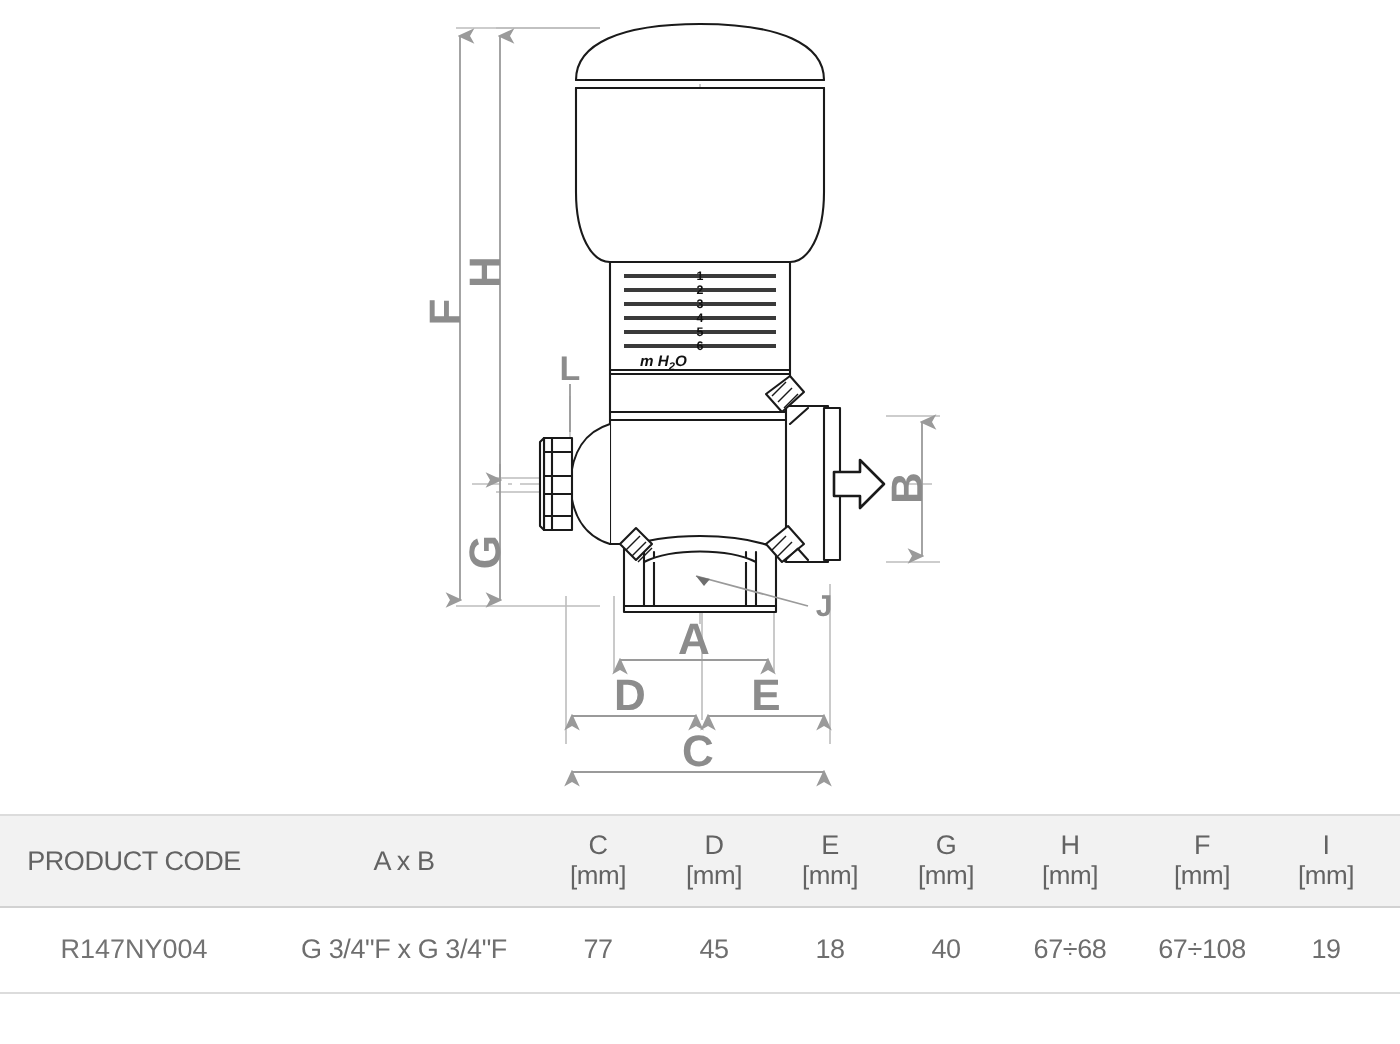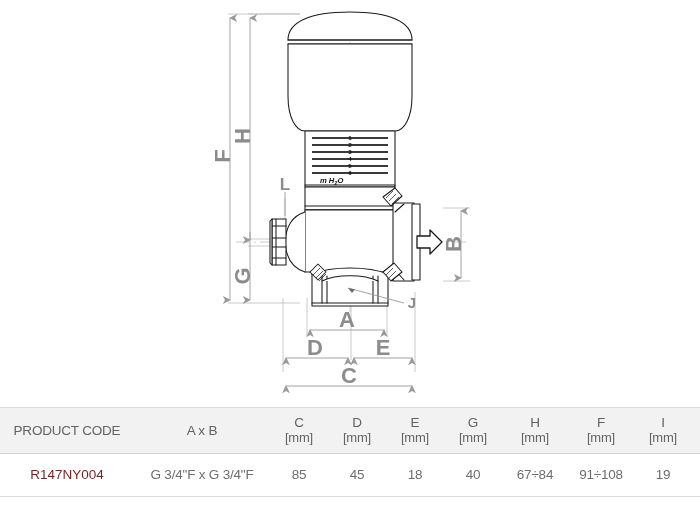--- a/index.html
+++ b/index.html
@@ -65,21 +65,21 @@
   table.spec-table td {
     color: #6e6e6e;
     font-size: 13.5px;
     padding: 13px 2px 14px 2px;
     text-align: center;
     vertical-align: middle;
     border-bottom: 1px solid #dcdcdc;
     letter-spacing: -0.2px;
   }
   table.spec-table td.code {
-    color: #7f1d1d;
+    color: #737373;
     font-size: 13.5px;
     letter-spacing: 0px;
   }
   th.col-code, td.col-code { width: 130px; text-align: center; }
   th.col-ab,   td.col-ab   { width: 132px; }
   th.col-num,  td.col-num  { width: 54px; }
   th.col-wide, td.col-wide { width: 62px; }
 
   
 </style>
@@ -281,24 +281,24 @@
         <th class="col-num">
 
           <span class="unit">[mm]</span>
         </th>
       </tr>
     </thead>
     <tbody>
       <tr>
         <td class="col-code code">R147NY004</td>
         <td class="col-ab">G 3/4"F x G 3/4"F</td>
-        <td class="col-num">85</td>
+        <td class="col-num">77</td>
         <td class="col-num">45</td>
         <td class="col-num">18</td>
         <td class="col-num">40</td>
-        <td class="col-wide">67÷84</td>
-        <td class="col-wide">91÷108</td>
+        <td class="col-wide">67÷68</td>
+        <td class="col-wide">67÷108</td>
         <td class="col-num">19</td>
         <td class="col-num">16</td>
       </tr>
     </tbody>
   </table>
 </div>
 
 </body></html>

